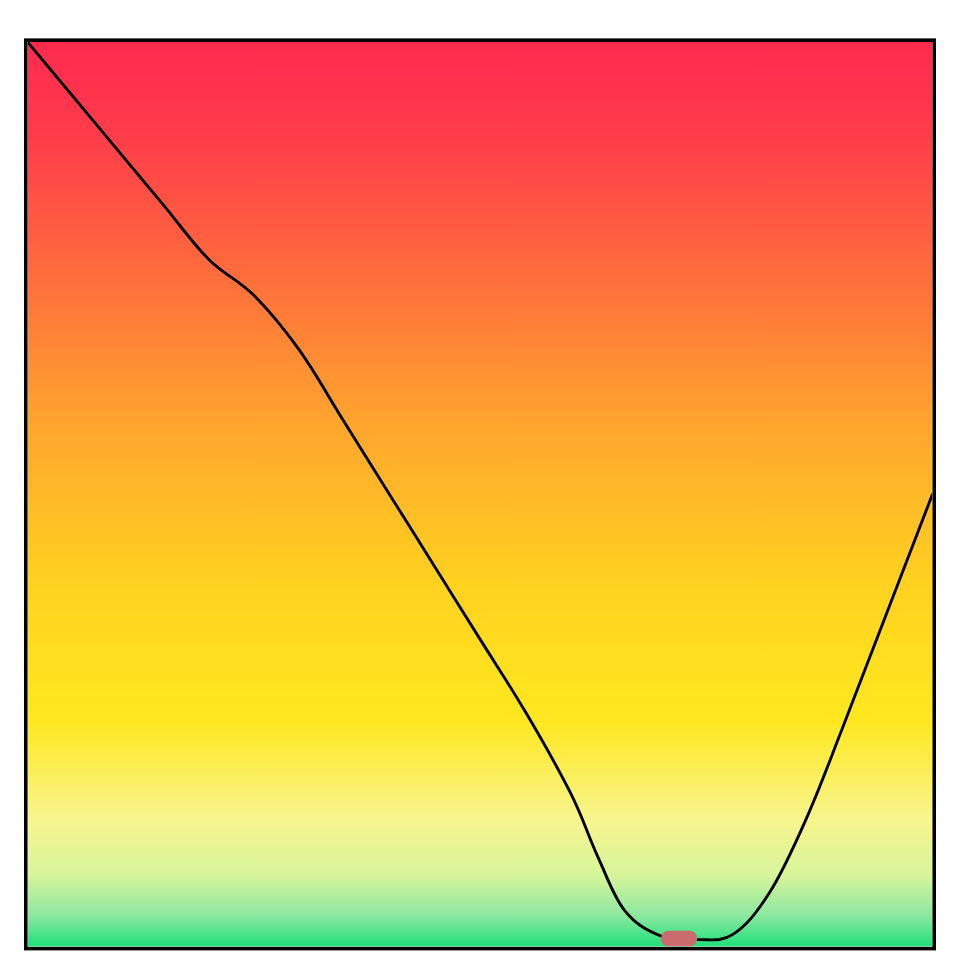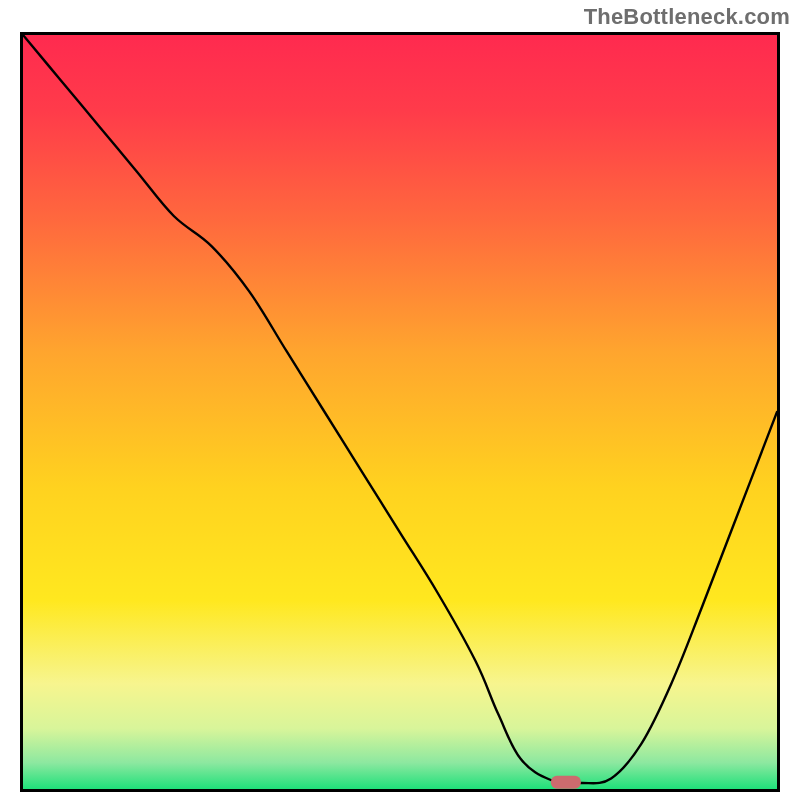--- a/index.html
+++ b/index.html
@@ -55,21 +55,20 @@
   .marker {
     fill: #cc6b6e;
     stroke: none;
   }
 </style>
 </head>
 <body>
 
 <div class="frame">
 
-  <div class="watermark">TheBottleneck.com</div>
 
   <div class="plot-border">
     <svg class="main" viewBox="0 0 754 754" preserveAspectRatio="none">
       <defs>
         <linearGradient id="bg-grad" x1="0" y1="0" x2="0" y2="1">
         <stop offset="0.00%" stop-color="#ff2a4f"></stop>
             <stop offset="10.00%" stop-color="#ff3b4a"></stop>
             <stop offset="25.00%" stop-color="#ff6a3d"></stop>
             <stop offset="42.00%" stop-color="#ffa52e"></stop>
             <stop offset="60.00%" stop-color="#ffd21f"></stop>

